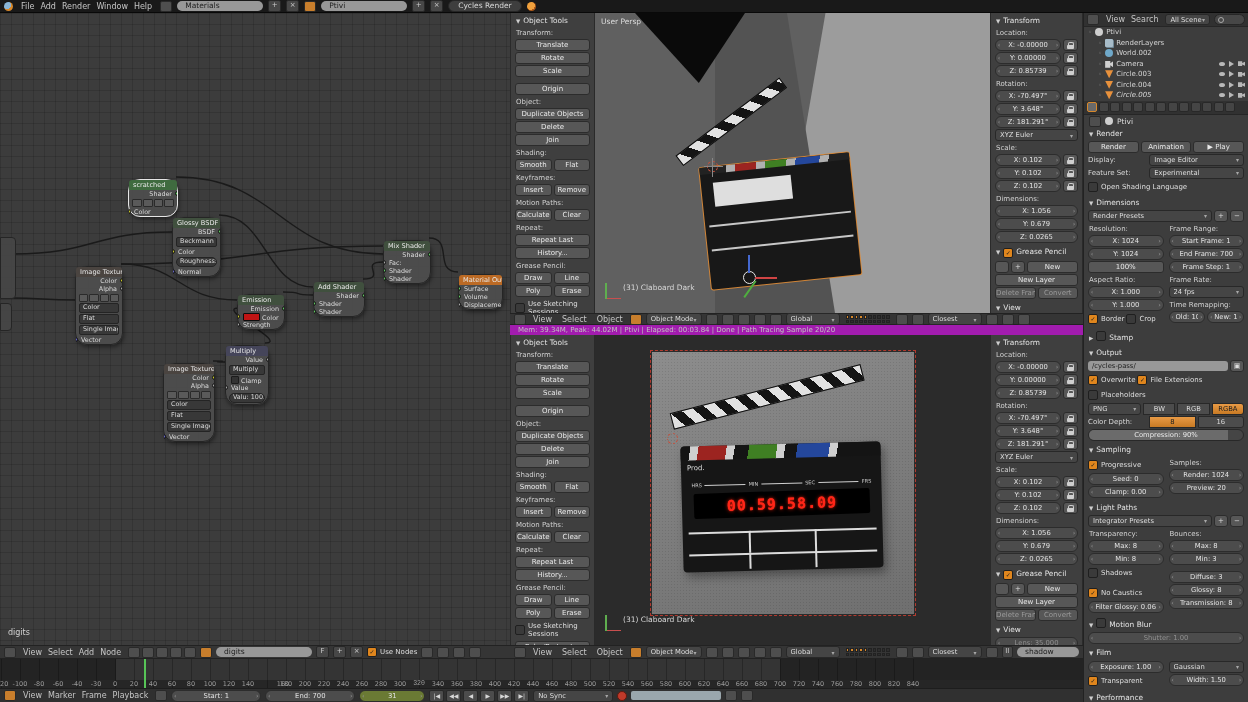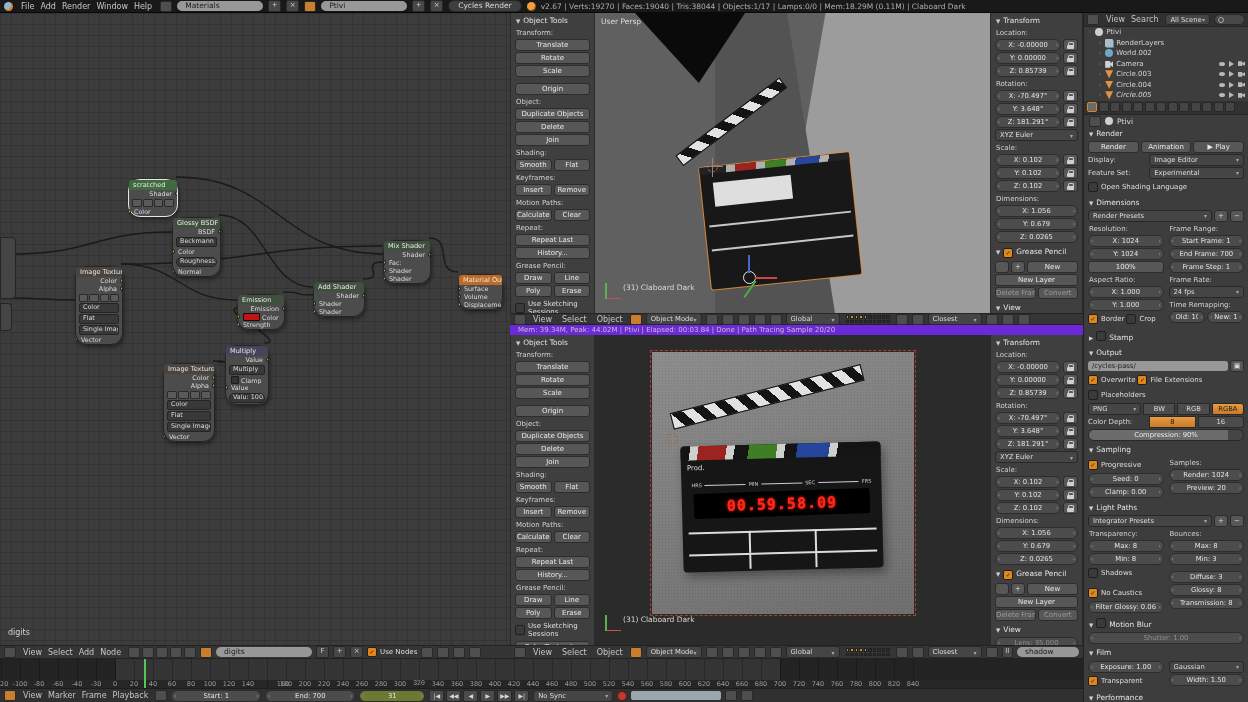--- a/index.html
+++ b/index.html
@@ -84,21 +84,21 @@
   .cursor3d::before{content:"";position:absolute;left:4px;top:-4px;width:1px;height:19px;background:#888}
   .cursor3d::after{content:"";position:absolute;top:4px;left:-4px;height:1px;width:19px;background:#888}
   .stripebar{background:repeating-linear-gradient(55deg,#e2e2e2 0 9px,#141414 9px 18px);border:1px solid #0c0c0c}
   
   .edhdr{background:#353535;border-top:1px solid #222;border-bottom:1px solid #222;display:flex;align-items:center;gap:4px;padding:0 4px;box-sizing:border-box}
   .hic{width:10px;height:9px;background:#4e4e4e;border:1px solid #292929;border-radius:2px;flex:none}
   .hic.orange{background:#c87e2c}
   .layergrid{display:grid;grid-template-columns:repeat(10,3.5px);grid-auto-rows:3.5px;gap:1px;flex:none;margin:0 2px}
   .lcell{background:#2e2e2e;border:1px solid #222}
   .lcell.on{background:#d8882a}
-  #infobar{left:510px;top:325px;width:573px;height:10px;background:#6d28d9;color:#c2c2c2;font-size:7px;line-height:10px;padding-left:8px;box-sizing:border-box;white-space:nowrap}
+  #infobar{left:510px;top:325px;width:573px;height:10px;background:#a21caf;color:#c2c2c2;font-size:7px;line-height:10px;padding-left:8px;box-sizing:border-box;white-space:nowrap}
   
   #rightcol{left:1083px;top:13px;width:165px;height:689px;background:#3d3d3d;border-left:1px solid #222;overflow:hidden;box-sizing:border-box}
   .oulhdr{height:13px;background:#313131;display:flex;align-items:center;gap:4px;padding:0 3px;border-bottom:1px solid #262626}
   .searchf{flex:1;background:#474747;border:1px solid #262626;border-radius:6px;height:9px;position:relative}
   .searchf::before{content:"";position:absolute;left:3px;top:2px;width:4px;height:4px;border:1px solid #aaa;border-radius:50%}
   .oulrow{display:flex;align-items:center;height:10.5px;gap:3px;font-size:7px;color:#d6d6d6;padding:0 3px;white-space:nowrap}
   .oi{width:8px;height:8px;flex:none}
   .oi-scene{background:#cfcfcf;border-radius:50%}
   .oi-layers{background:#a8bcc9;border-radius:1px;box-shadow:1px 1px 0 #6f8694}
   .oi-world{background:#6fa8c9;border-radius:50%}
@@ -163,21 +163,20 @@
     <span class="hic"></span>
     <span class="namefield">Materials</span>
     <span class="hbtn">+</span>
     <span class="hbtn">×</span>
     <span class="hic orange"></span>
     <span class="namefield">Ptivi</span>
     <span class="hbtn">+</span>
     <span class="hbtn">×</span>
     <span class="engine">Cycles Render</span>
     <span class="swirl"></span>
-    <span class="stats">v2.67 | Verts:19270 | Faces:19040 | Tris:38044 | Objects:1/17 | Lamps:0/0 | Mem:18.29M (0.11M) | Claboard Dark</span>
   </div>
 
   <div id="nodeed" class="abs">
     <svg id="noodles" width="510" height="632">
         <path d="M176 164 C279.5 164,279.5 241,383 241" stroke="#1a1a1a" stroke-width="1.4" fill="none"></path>
         <path d="M121 251 C252 251,252 233,383 233" stroke="#1a1a1a" stroke-width="1.4" fill="none"></path>
         <path d="M219 202 C266 202,266 274,313 274" stroke="#1a1a1a" stroke-width="1.4" fill="none"></path>
         <path d="M283 279 C308 279,288 282,313 282" stroke="#1a1a1a" stroke-width="1.4" fill="none"></path>
         <path d="M213 348 C238 348,202 349,227 349" stroke="#1a1a1a" stroke-width="1.4" fill="none"></path>
         <path d="M265 330 C290 330,214 295,239 295" stroke="#1a1a1a" stroke-width="1.4" fill="none"></path>

